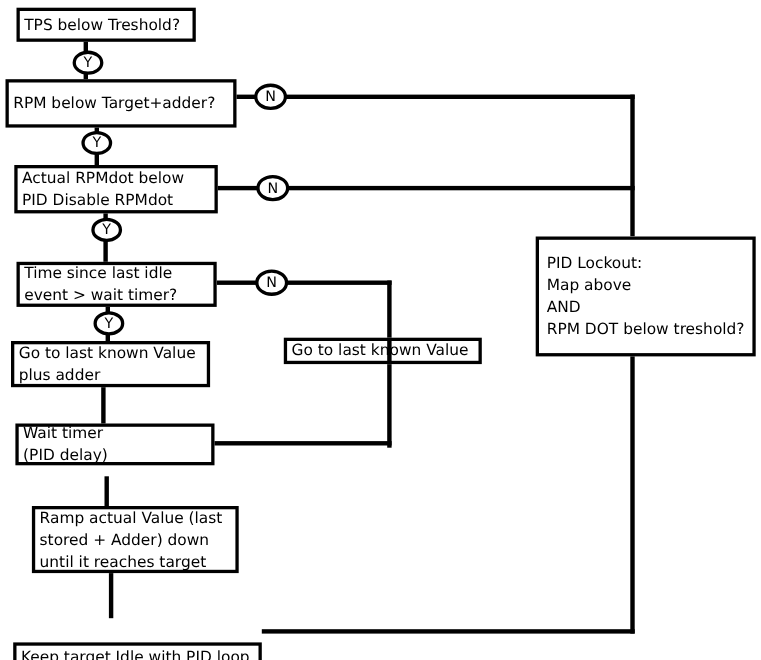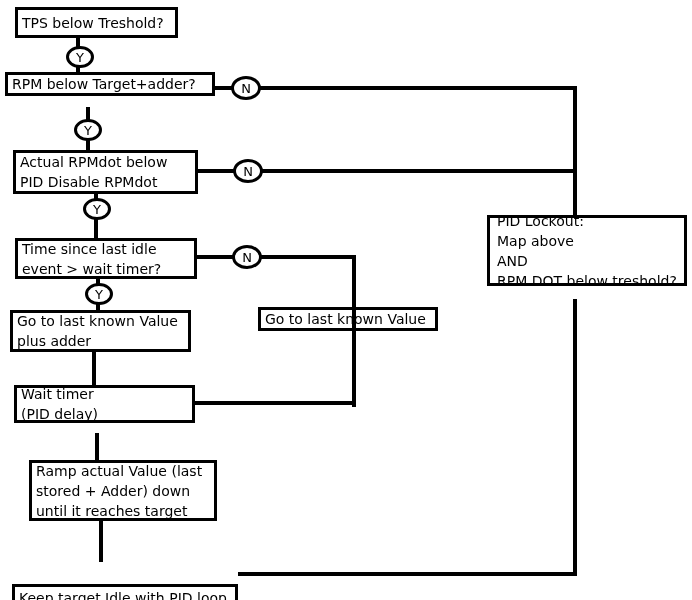--- a/index.html
+++ b/index.html
@@ -80,21 +80,21 @@
   <div class="conn" style="left:194px; top:401px; width:162px; height:4px;"></div>
   <div class="conn" style="left:95px; top:433px; width:4px; height:28px;"></div>
   <div class="conn" style="left:99px; top:520px; width:4px; height:42px;"></div>
   <div class="conn" style="left:238px; top:572px; width:339px; height:4px;"></div>
   <div class="conn" style="left:573px; top:299px; width:4px; height:277px;"></div>
 
   <div class="node" style="left:15px; top:7px; width:163px; height:31px;">
     <span class="label">TPS below Treshold?</span>
   </div>
 
-  <div class="node" style="left:5px; top:72px; width:210px; height:24px;">
+  <div class="node" style="left:5px; top:72px; width:210px; height:44px;">
     <span class="label">RPM below Target+adder?</span>
   </div>
 
   <div class="node" style="left:15px; top:238px; width:182px; height:41px;">
     <span class="label">Time since last idle
 event &gt; wait timer?</span>
   </div>
 
   <div class="node" style="left:13px; top:150px; width:185px; height:44px;">
     <span class="label">Actual RPMdot below
@@ -119,21 +119,21 @@
   <div class="node" style="left:13px; top:460px; width:188px; height:61px;margin-left:16px;">
     <span class="label">Ramp actual Value (last
 stored + Adder) down
 until it reaches target</span>
   </div>
 
   <div class="node" style="left:12px; top:584px; width:226px; height:28px;">
     <span class="label">Keep target Idle with PID loop</span>
   </div>
 
-  <div class="node" style="left:487px; top:215px; width:200px; height:71px; padding:0 7px;">
+  <div class="node" style="left:487px; top:215px; width:200px; height:109px; padding:0 7px;">
     <span class="label">PID Lockout:
 Map above
 AND
 RPM DOT below treshold?</span>
   </div>
 
   <div class="badge badge-y" style="left:66px; top:46px;">Y</div>
   <div class="badge badge-n" style="left:231px; top:76px;">N</div>
   <div class="badge badge-y" style="left:74px; top:119px;">Y</div>
   <div class="badge badge-n" style="left:233px; top:159px;">N</div>

